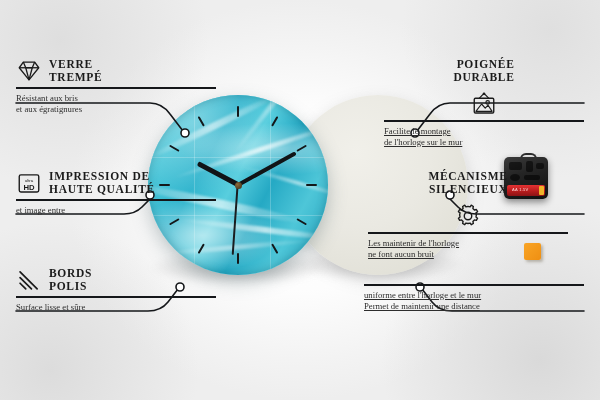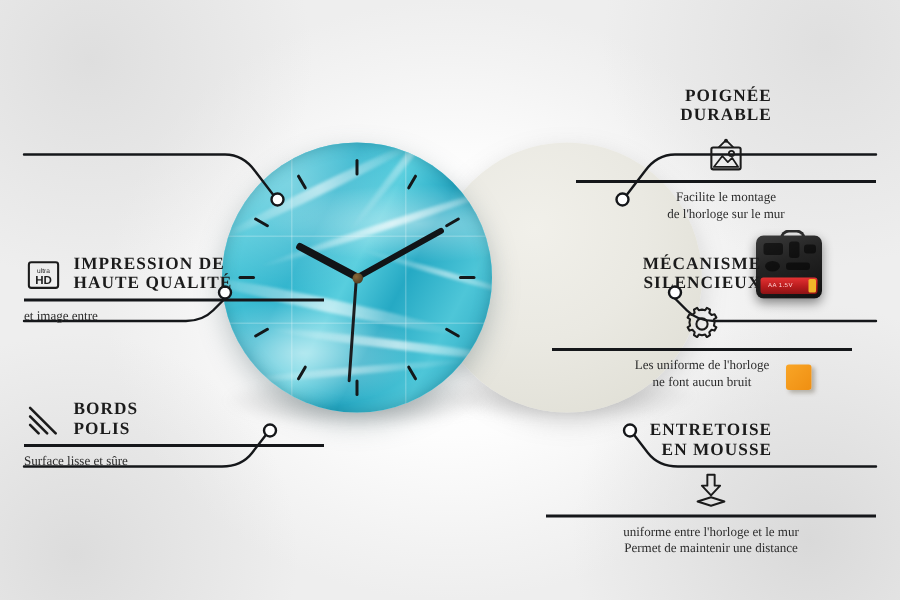--- a/index.html
+++ b/index.html
@@ -101,21 +101,21 @@
   .co-head{display:flex;align-items:center;gap:7px;}
   .co-title{font-size:11.5px;font-weight:bold;letter-spacing:.7px;color:#1b1b1b;line-height:13px;
     text-transform:uppercase;}
   .co-rule{height:1.6px;background:#15171a;margin:3px 0 4px;}
   .co-desc{font-size:8.7px;line-height:11px;color:#2d2d2d;}
   .left .co-head{justify-content:flex-start;}
   .left .co-title{text-align:left;}
   .left .co-desc{text-align:left;}
   .right .co-head{justify-content:flex-end;flex-direction:column;}
   .right .co-title{text-align:right;}
-  .right .co-desc{text-align:center;}
+  .right .co-desc{text-align:left;text-decoration:underline;}
   .icon{width:26px;height:26px;flex:0 0 26px;display:block;}
 
   svg.lines{position:absolute;left:0;top:0;width:600px;height:400px;pointer-events:none;}
 </style>
 </head>
 <body>
 
 <div id="stage">
 
   <div class="corner-shade cs-tl"></div>
@@ -193,20 +193,40 @@
     <g fill="#ffffff" stroke="#15171a" stroke-width="1.6">
       <circle cx="185" cy="133" r="4"></circle>
       <circle cx="150" cy="195" r="4"></circle>
       <circle cx="180" cy="287" r="4"></circle>
       <circle cx="415" cy="133" r="4"></circle>
       <circle cx="450" cy="195" r="4"></circle>
       <circle cx="420" cy="287" r="4"></circle>
     </g>
   </svg>
 
+  <div class="callout left" style="left:16px;top:58px;">
+    <div class="co-head">
+      <svg class="icon" viewBox="0 0 32 32">
+        <g fill="none" stroke="#1b1b1b" stroke-width="1.6" stroke-linejoin="round">
+          <path d="M4 12 L9 5 H23 L28 12 L16 27 Z"></path>
+          <path d="M4 12 H28"></path>
+            <path d="M9 5 L12 12 L16 27"></path>
+            <path d="M23 5 L20 12 L16 27"></path>
+          <path d="M12 12 H20"></path>
+        </g>
+      </svg>
+      <div>
+        <div class="co-title">VERRE</div>
+        <div class="co-title">TREMPÉ</div>
+      </div>
+    </div>
+    <div class="co-rule"></div>
+    <div class="co-desc">Résistant aux bris</div>
+    <div class="co-desc">et aux égratignures</div>
+  </div>
 
   <div class="callout left" style="left:16px;top:170px;">
     <div class="co-head">
       <svg class="icon" viewBox="0 0 32 32">
         <rect x="4" y="6" width="24" height="21" rx="2" fill="none" stroke="#1b1b1b" stroke-width="1.7"></rect>
         <text x="16" y="15" text-anchor="middle" font-family="Liberation Sans, sans-serif" font-size="5.4" fill="#1b1b1b">ultra</text>
         <text x="16" y="24" text-anchor="middle" font-family="Liberation Sans, sans-serif" font-size="9.5" font-weight="bold" fill="#1b1b1b">HD</text>
       </svg>
       <div>
         <div class="co-title">IMPRESSION DE</div>
@@ -260,33 +280,23 @@
       <div>
         <div class="co-title">MÉCANISME</div>
         <div class="co-title">SILENCIEUX</div>
       </div>
       <svg class="icon" viewBox="0 0 32 32">
         <path d="M16 4.2 l2.6 .5 1.4-2 2.6 1.6 -.6 2.4 1.9 1.9 2.4-.6 1.5 2.7 -2 1.4 .5 2.6 -.5 2.6 2 1.4 -1.5 2.7 -2.4-.6 -1.9 1.9 .6 2.4 -2.6 1.6 -1.4-2 -2.6 .5 -2.6-.5 -1.4 2 -2.6-1.6 .6-2.4 -1.9-1.9 -2.4 .6 -1.5-2.7 2-1.4 -.5-2.6 .5-2.6 -2-1.4 1.5-2.7 2.4 .6 1.9-1.9 -.6-2.4 2.6-1.6 1.4 2 z" fill="none" stroke="#1b1b1b" stroke-width="1.7" stroke-linejoin="round"></path>
         <circle cx="16" cy="16" r="4.6" fill="none" stroke="#1b1b1b" stroke-width="1.7"></circle>
       </svg>
     </div>
     <div class="co-rule"></div>
-    <div class="co-desc">Les uniforme de l'horloge</div>
+    <div class="co-desc">Les maintenir de l'horloge</div>
     <div class="co-desc">ne font aucun bruit</div>
   </div>
 
   <div class="callout right" style="left:364px;top:281px;width:220px;">
-    <div class="co-head">
-      <div>
-        <div class="co-title">ENTRETOISE</div>
-        <div class="co-title">EN MOUSSE</div>
-      </div>
-      <svg class="icon" viewBox="0 0 32 32">
-        <path d="M13 3 h6 v9 h4.5 L16 20 L8.5 12 H13 Z" fill="none" stroke="#1b1b1b" stroke-width="1.6" stroke-linejoin="round"></path>
-        <path d="M16 21.5 L27 25 L16 28.5 L5 25 Z" fill="none" stroke="#1b1b1b" stroke-width="1.6" stroke-linejoin="round"></path>
-      </svg>
-    </div>
     <div class="co-rule"></div>
     <div class="co-desc">uniforme entre l'horloge et le mur</div>
     <div class="co-desc">Permet de maintenir une distance</div>
   </div>
 
 </div>
 
 </body></html>

